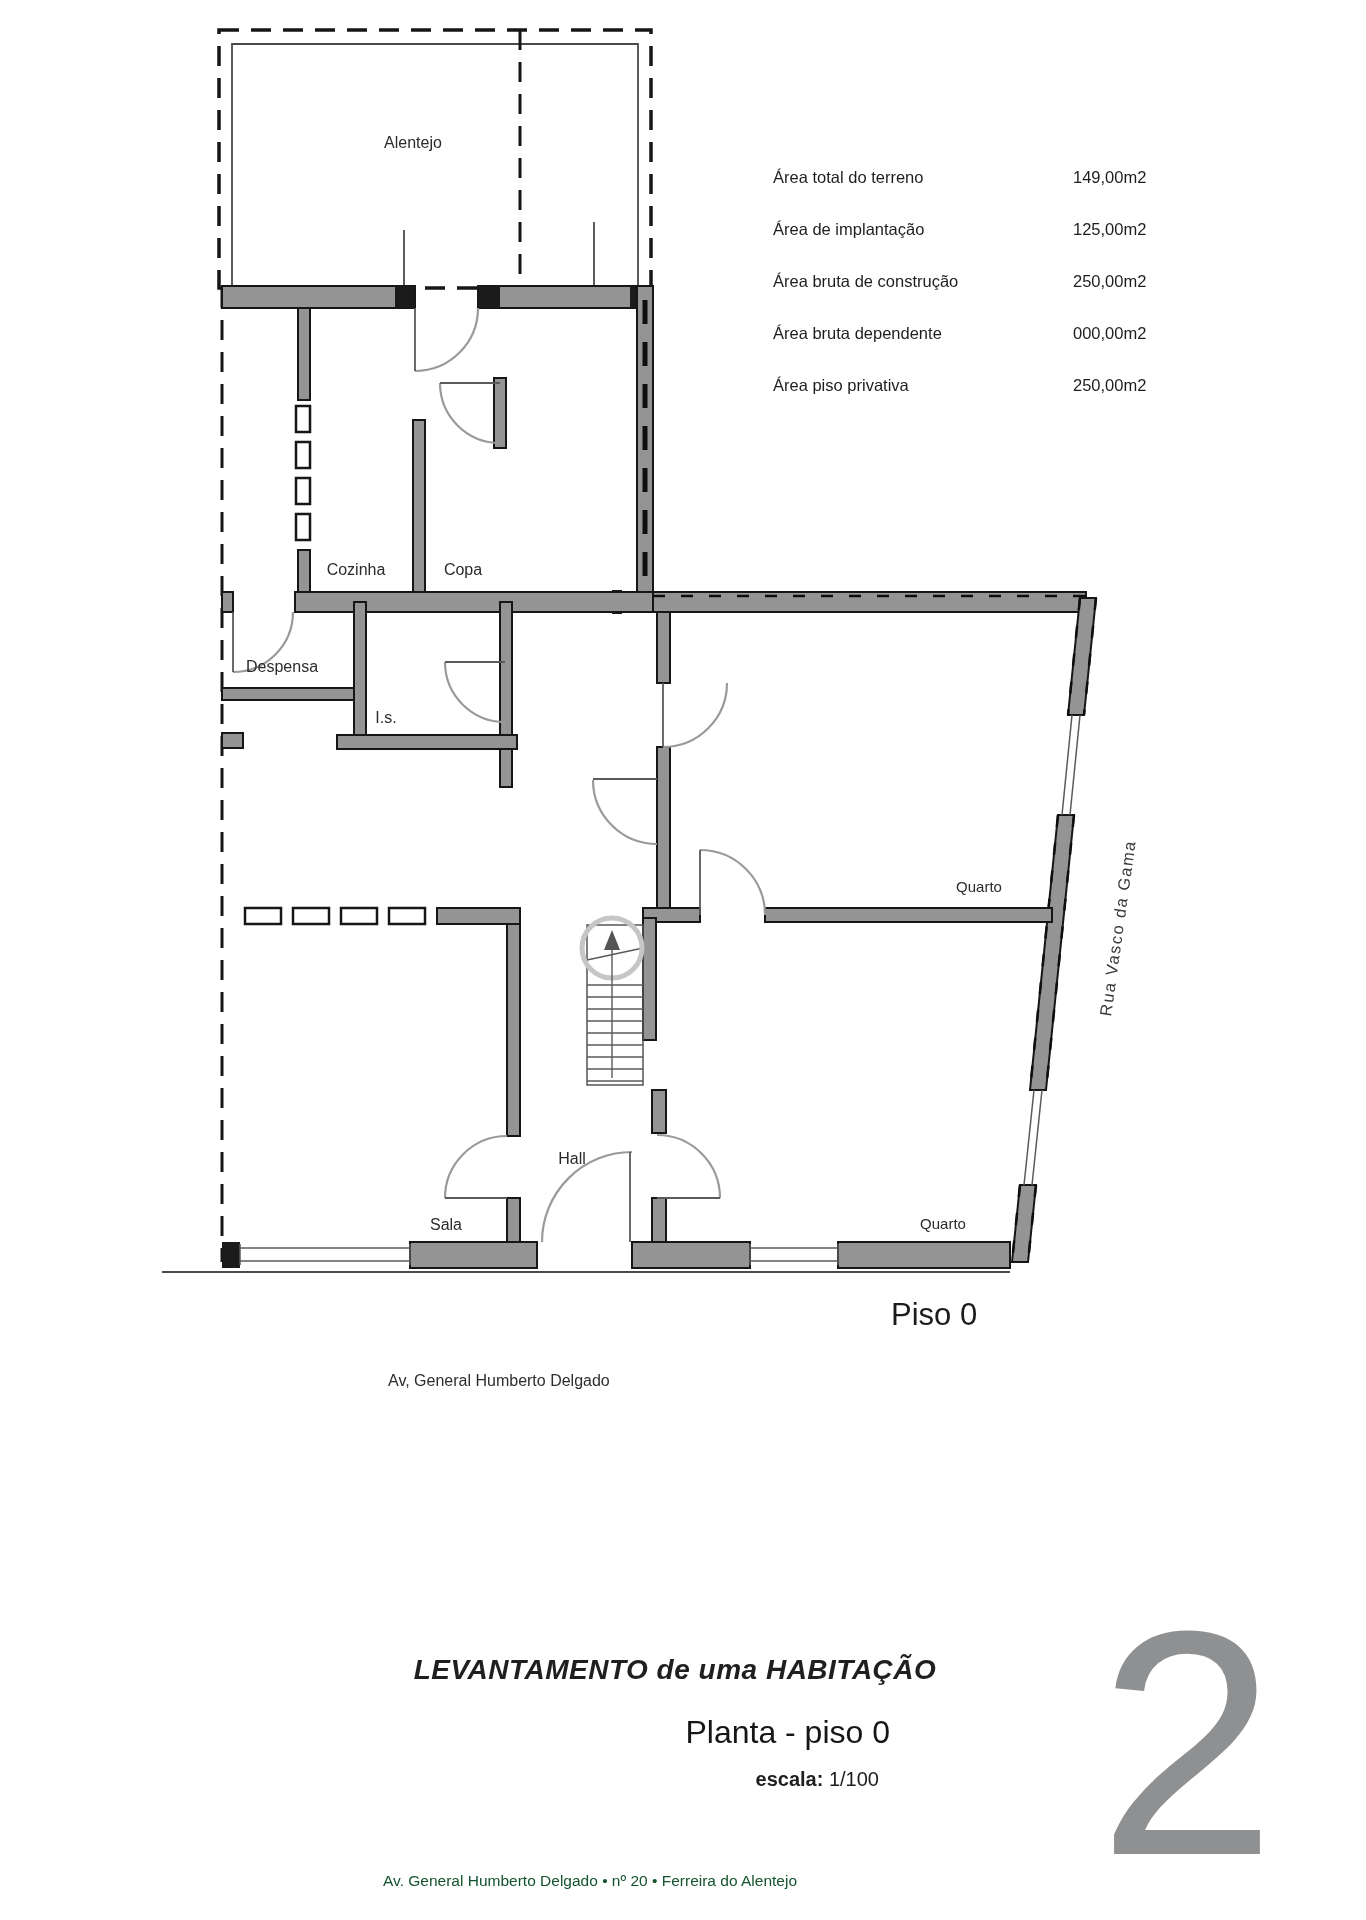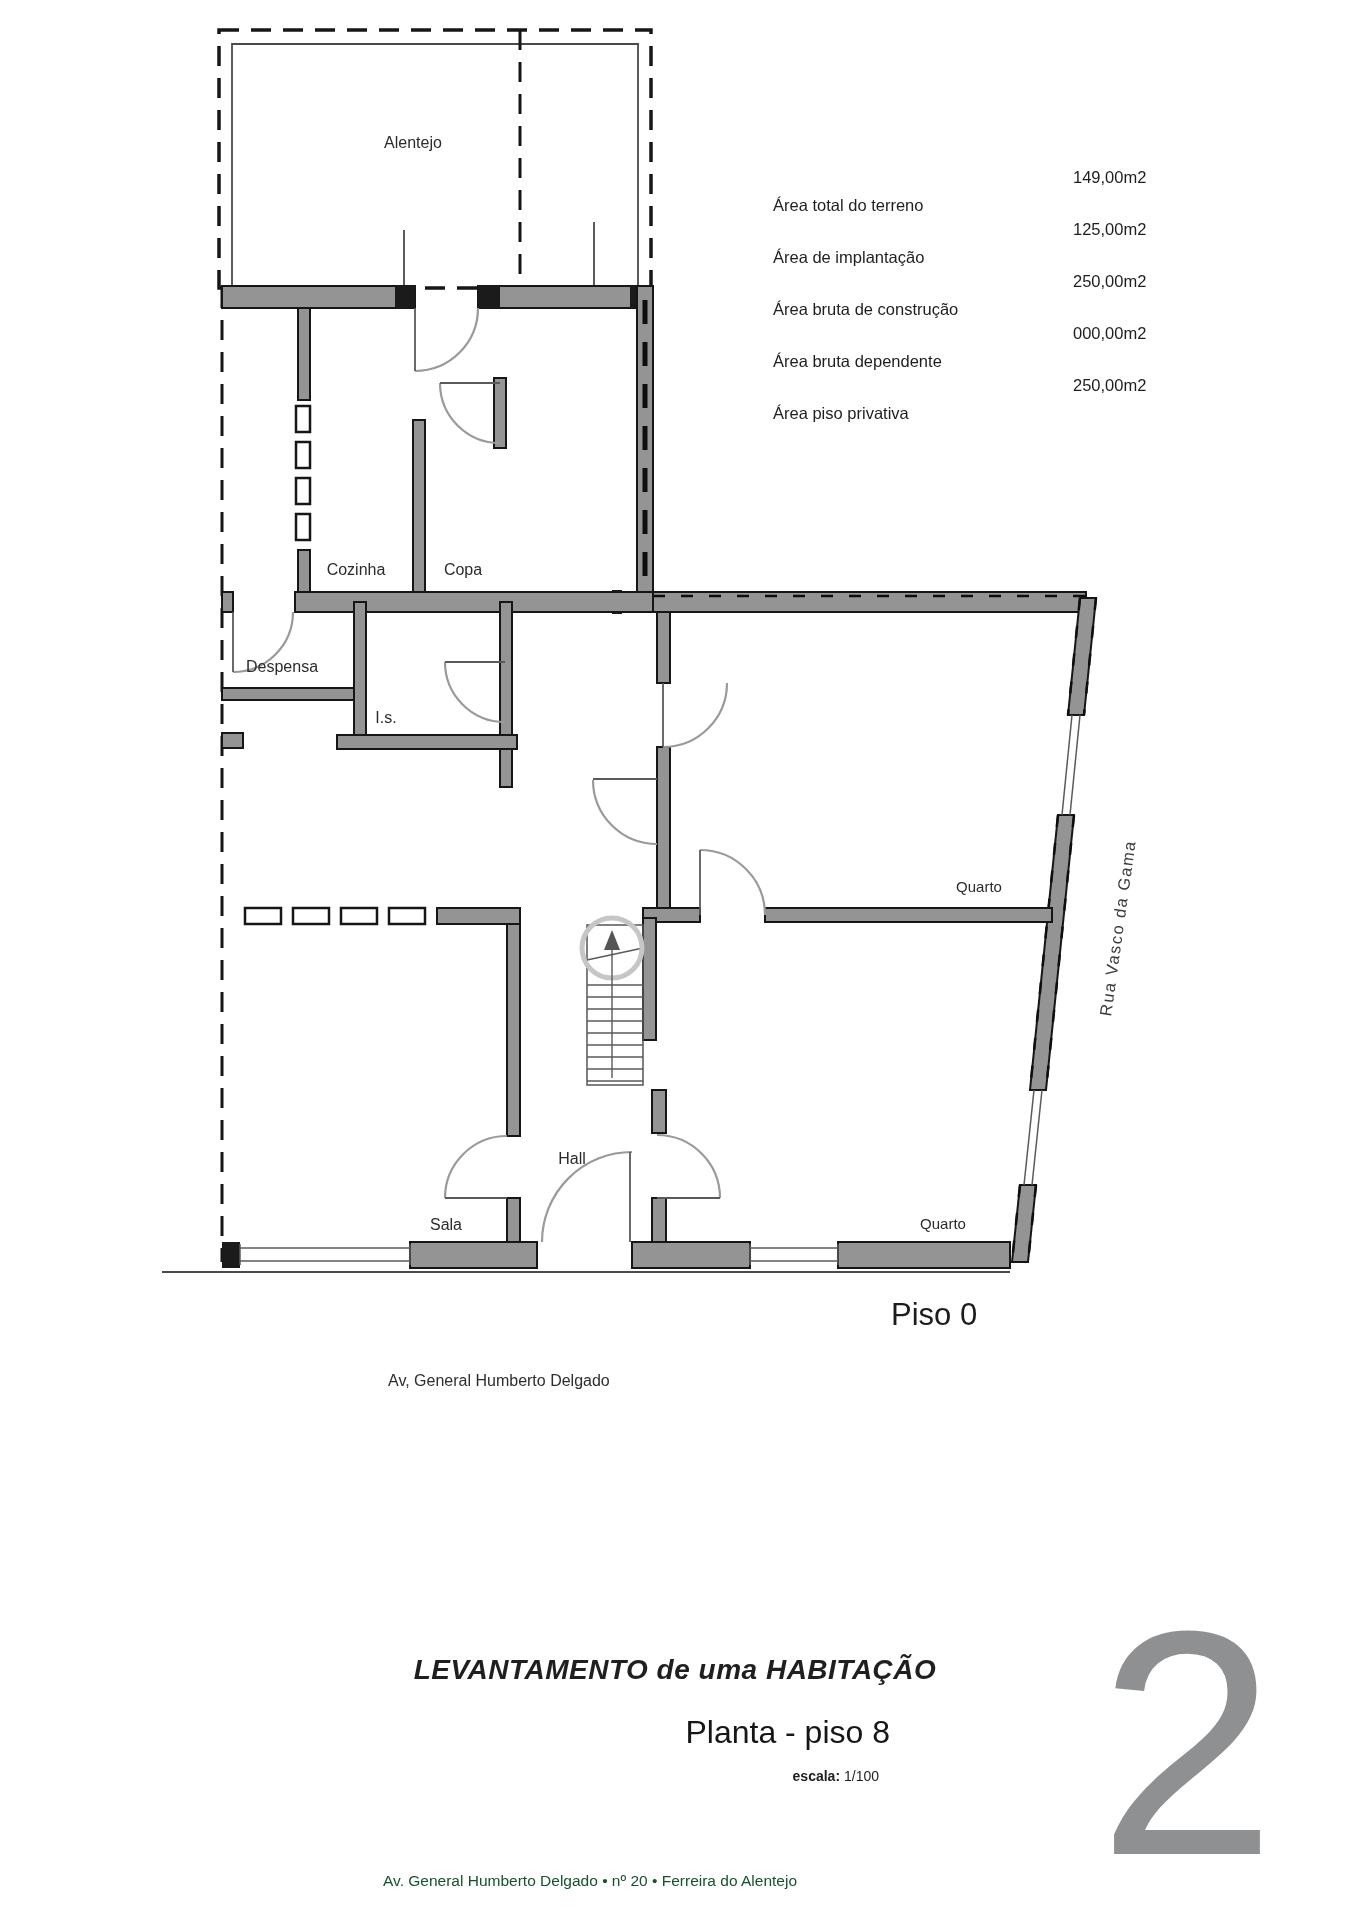--- a/index.html
+++ b/index.html
@@ -26,28 +26,28 @@
   .room-label{font-size:16px;color:#2b2b2b;white-space:nowrap;transform:translate(-50%,-50%);}
   .room-label.small{font-size:15px;}
   .floor-label{font-size:31px;color:#1c1c1c;white-space:nowrap;}
   .street-bottom{font-size:16px;color:#2e2e2e;white-space:nowrap;}
   .street-right{
     font-size:16.5px;color:#3a3a3a;white-space:nowrap;letter-spacing:1.5px;
     transform:translate(-50%,-50%) rotate(-82deg);
   }
   .area-table{width:430px;}
   .area-row{display:flex;margin-bottom:33px;font-size:16.5px;color:#1e1e1e;height:19px;}
-  .area-row .a-label{width:300px;margin-top:28px;}
+  .area-row .a-label{width:300px;}
   .area-row .a-value{white-space:nowrap;}
   .project-title{
     font-size:28px;font-style:italic;font-weight:700;color:#1f1f1f;
     white-space:nowrap;transform:translate(-50%,-50%);letter-spacing:.5px;
   }
   .drawing-title{font-size:32px;color:#161616;white-space:nowrap;text-align:right;}
-  .scale-line{font-size:14px;color:#1e1e1e;white-space:nowrap;text-align:right;}
+  .scale-line{font-size:20px;color:#1e1e1e;white-space:nowrap;text-align:right;}
   .scale-line .s-label{font-weight:700;}
   .sheet-number{
     font-size:320px;line-height:290px;color:#8f9092;white-space:nowrap;
   }
   .address-footer{font-size:15.5px;color:#14532d;white-space:nowrap;}
 </style>
 </head>
 <body>
 
 <svg id="plan-svg" viewBox="0 0 1366 1920">
@@ -224,19 +224,19 @@
     <span class="a-label">Área bruta dependente</span>
     <span class="a-value">000,00m2</span>
   </div>
   <div class="area-row">
     <span class="a-label">Área piso privativa</span>
     <span class="a-value">250,00m2</span>
   </div>
 </div>
 
 <div class="abs project-title" style="left:675px;top:1670px;">LEVANTAMENTO de uma HABITAÇÃO</div>
-<div class="abs drawing-title" style="right:476px;top:1714px;">Planta - piso 8</div>
+<div class="abs drawing-title" style="right:476px;top:1714px;">Planta - piso 0</div>
 <div class="abs scale-line" style="right:487px;top:1768px;">
   <span class="s-label">escala:</span>
   <span class="s-value">1/100</span>
 </div>
 <div class="abs sheet-number" style="left:1098px;top:1598px;">2</div>
 <div class="abs address-footer" style="left:383px;top:1872px;">Av. General Humberto Delgado • nº 20 • Ferreira do Alentejo</div>
 
 </body></html>

